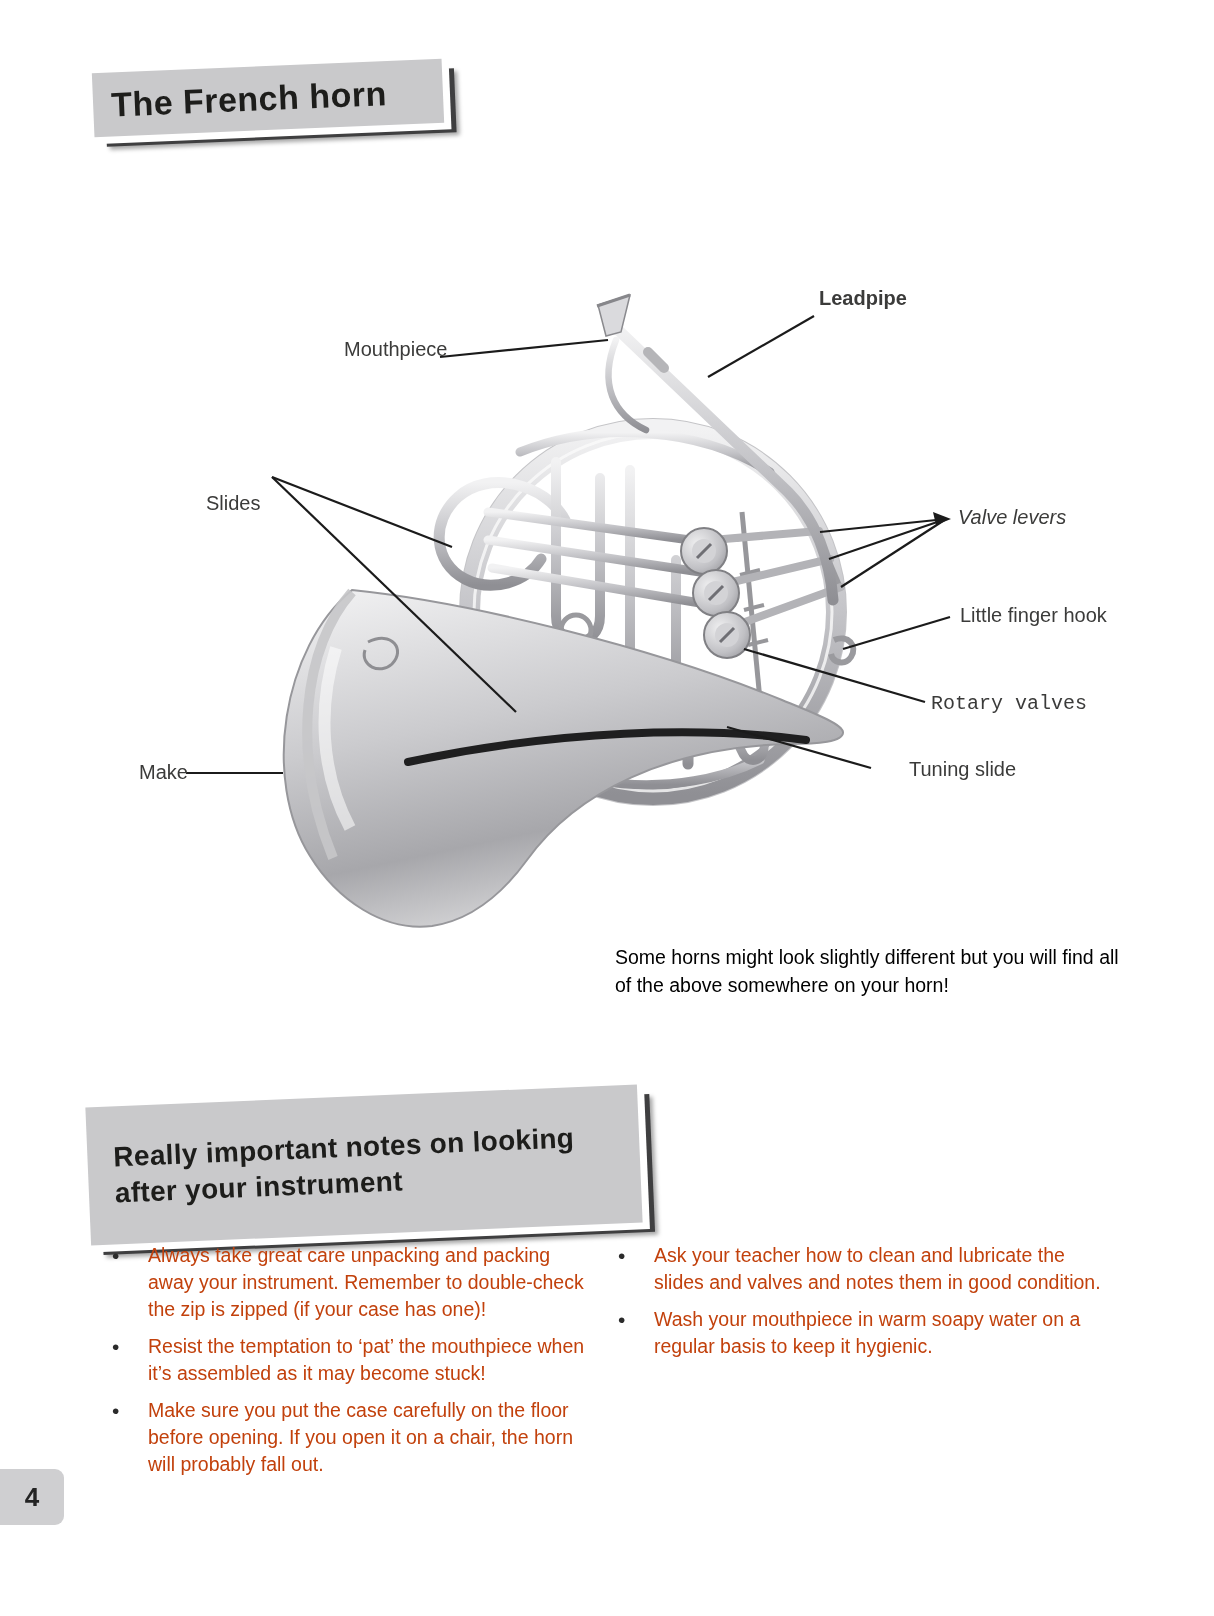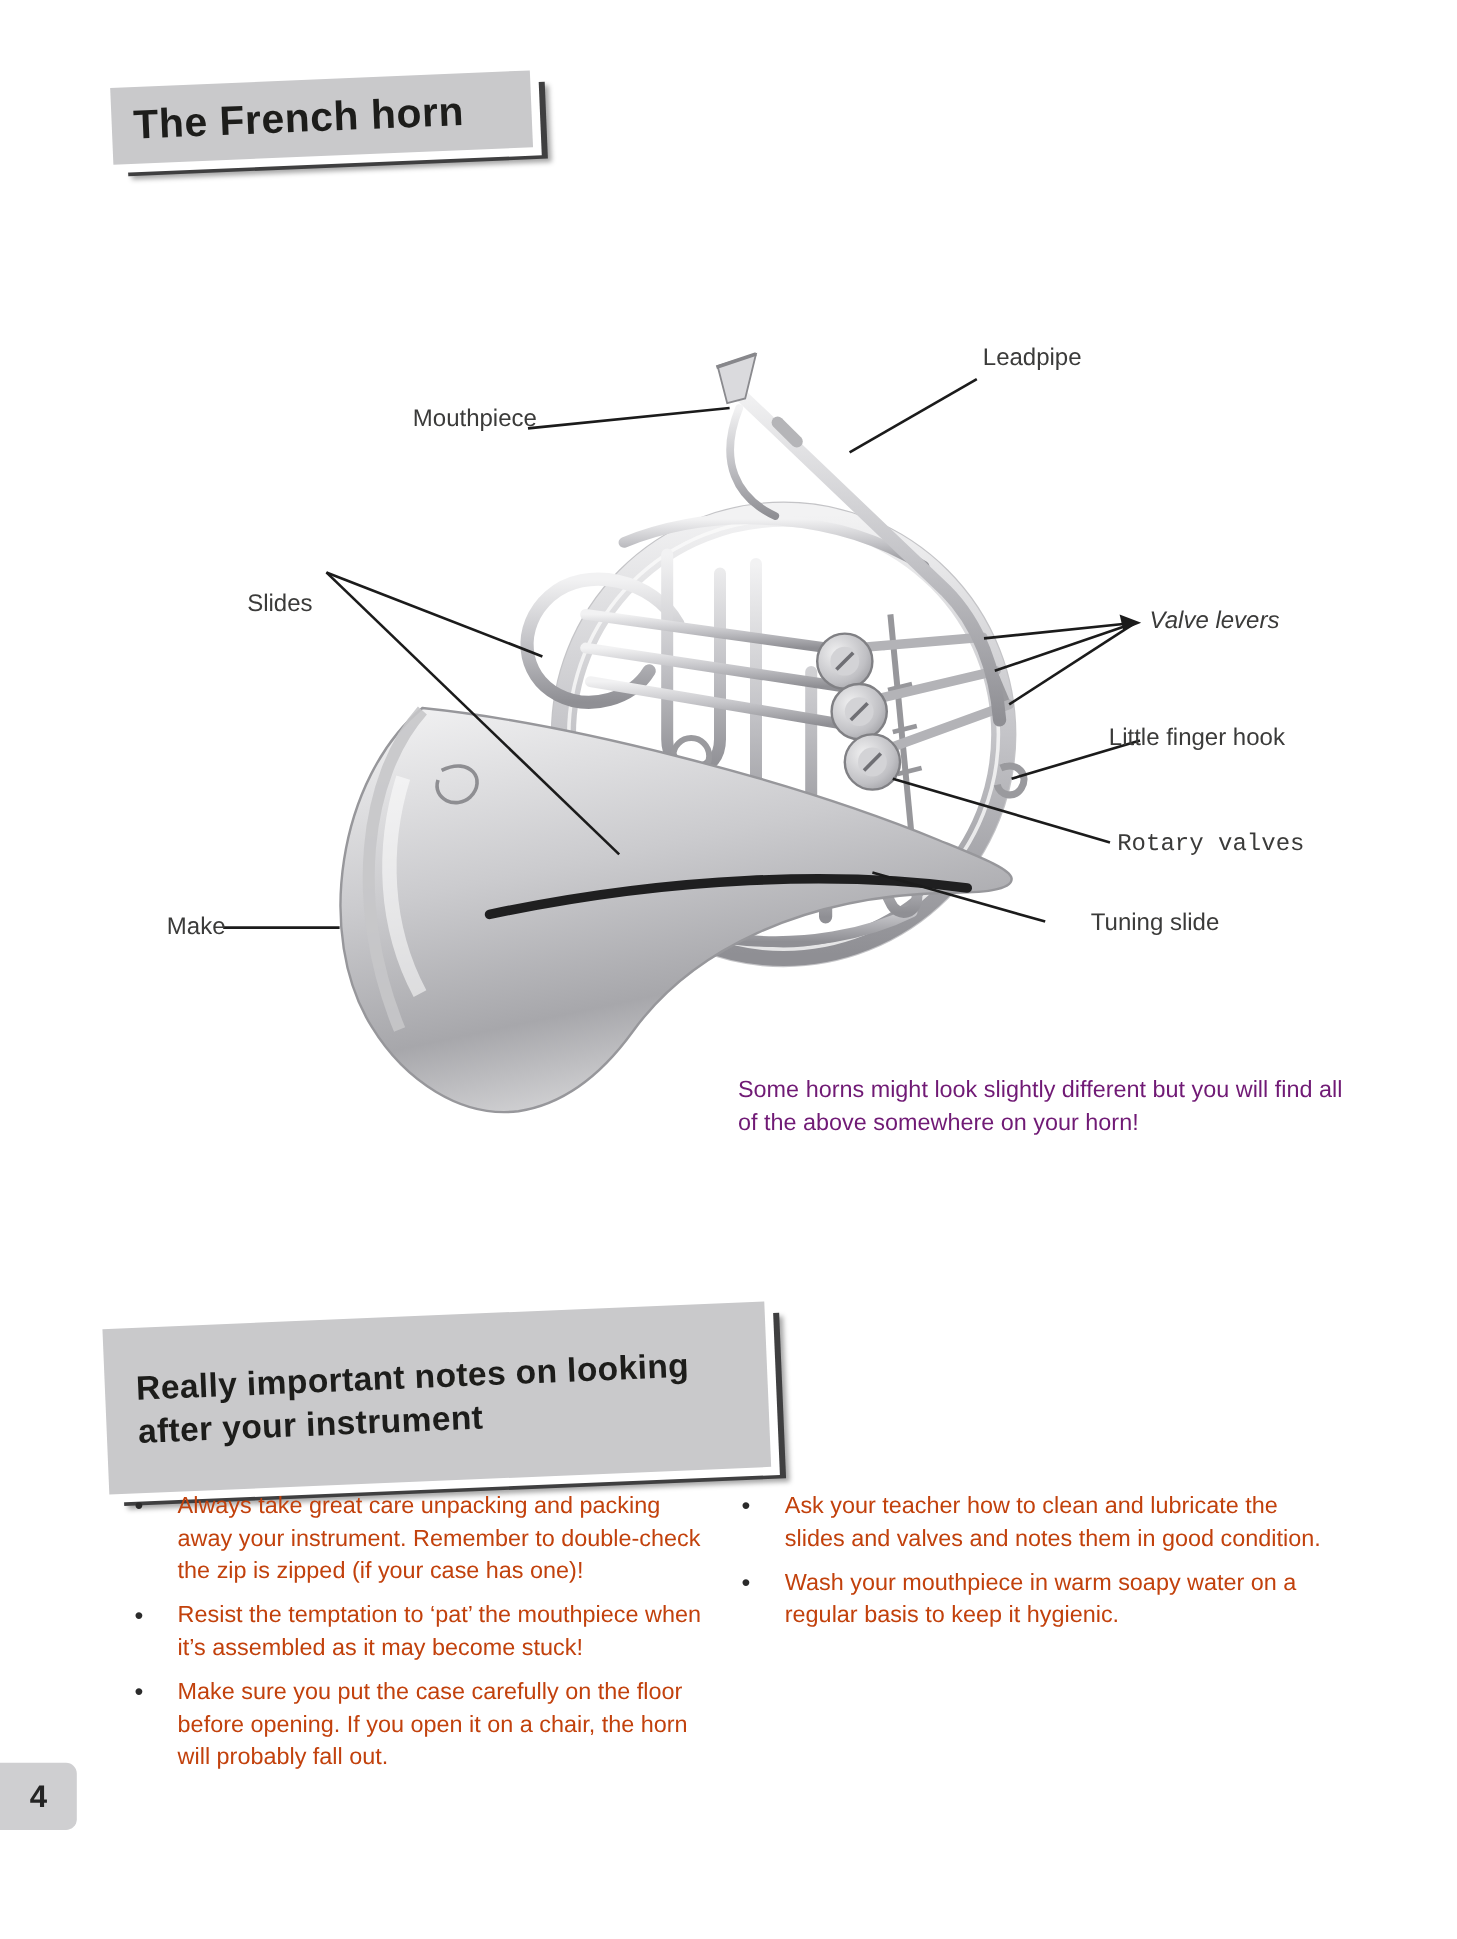--- a/index.html
+++ b/index.html
@@ -19,22 +19,22 @@
   .banner-face h2{margin:0;padding:0 26px;font-size:28px;font-weight:bold;color:#1d1d1b;
         line-height:1.3;letter-spacing:.3px;}
 
   #banner-main{left:93px;top:66px;width:350px;height:64px;}
   #banner-care{left:88px;top:1096px;width:552px;height:138px;}
 
   
   #horn-svg{position:absolute;left:0;top:0;width:1214px;height:1616px;}
   .diag-label{position:absolute;font-size:20px;color:#3b3b3a;white-space:nowrap;}
 
-  #caption{position:absolute;left:615px;top:895px;width:510px;font-size:19.5px;
-        line-height:1.42;color:#701a75;}
+  #caption{position:absolute;left:615px;top:944px;width:510px;font-size:19.5px;
+        line-height:1.42;color:#000000;}
 
   
   .care-list{position:absolute;top:1242px;}
   #care-left{left:112px;width:478px;}
   #care-right{left:618px;width:486px;}
   .care-item{display:flex;margin-bottom:10px;}
   .bullet{flex:0 0 36px;font-size:21px;line-height:27px;color:#2b2b2b;}
   .care-text{font-size:19.5px;line-height:27px;color:#c2410c;}
 
   
@@ -162,25 +162,25 @@
       <path d="M 946,519 L 829,559"></path>
       <path d="M 946,519 L 841,587"></path>
       <polygon points="951,519 933,512 936,525" fill="#1b1b1b" stroke="none"></polygon>
       <path d="M 950,617 L 843,649"></path>
       <path d="M 925,702 L 744,649"></path>
       <path d="M 871,768 L 727,727"></path>
       <path d="M 186,773 L 283,773"></path>
     </g>
   </svg>
 
-  <div class="diag-label" style="left:819px;top:287px;">Leadpipe</div>
+  <div class="diag-label" style="left:819px;top:287px;font-weight:bold;">Leadpipe</div>
   <div class="diag-label" style="left:344px;top:338px;text-align:right;">Mouthpiece</div>
   <div class="diag-label" style="left:206px;top:448px;margin-top:44px;">Slides</div>
   <div class="diag-label" style="left:958px;top:506px;font-style:italic;">Valve levers</div>
-  <div class="diag-label" style="left:924px;top:604px;">Little finger hook</div>
+  <div class="diag-label" style="left:960px;top:604px;">Little finger hook</div>
   <div class="diag-label" style="left:931px;top:692px;font-family:Liberation Mono, monospace;">Rotary valves</div>
   <div class="diag-label" style="left:877px;top:758px;margin-left:32px;">Tuning slide</div>
   <div class="diag-label" style="left:139px;top:761px;">Make</div>
 
   <div id="caption">Some horns might look slightly different but you will find all of the above somewhere on your horn!</div>
 
   <div class="banner-wrap" id="banner-care">
     <div class="banner-shadow"></div>
     <div class="banner-face">
       <h2>Really important notes on looking after your instrument</h2>

